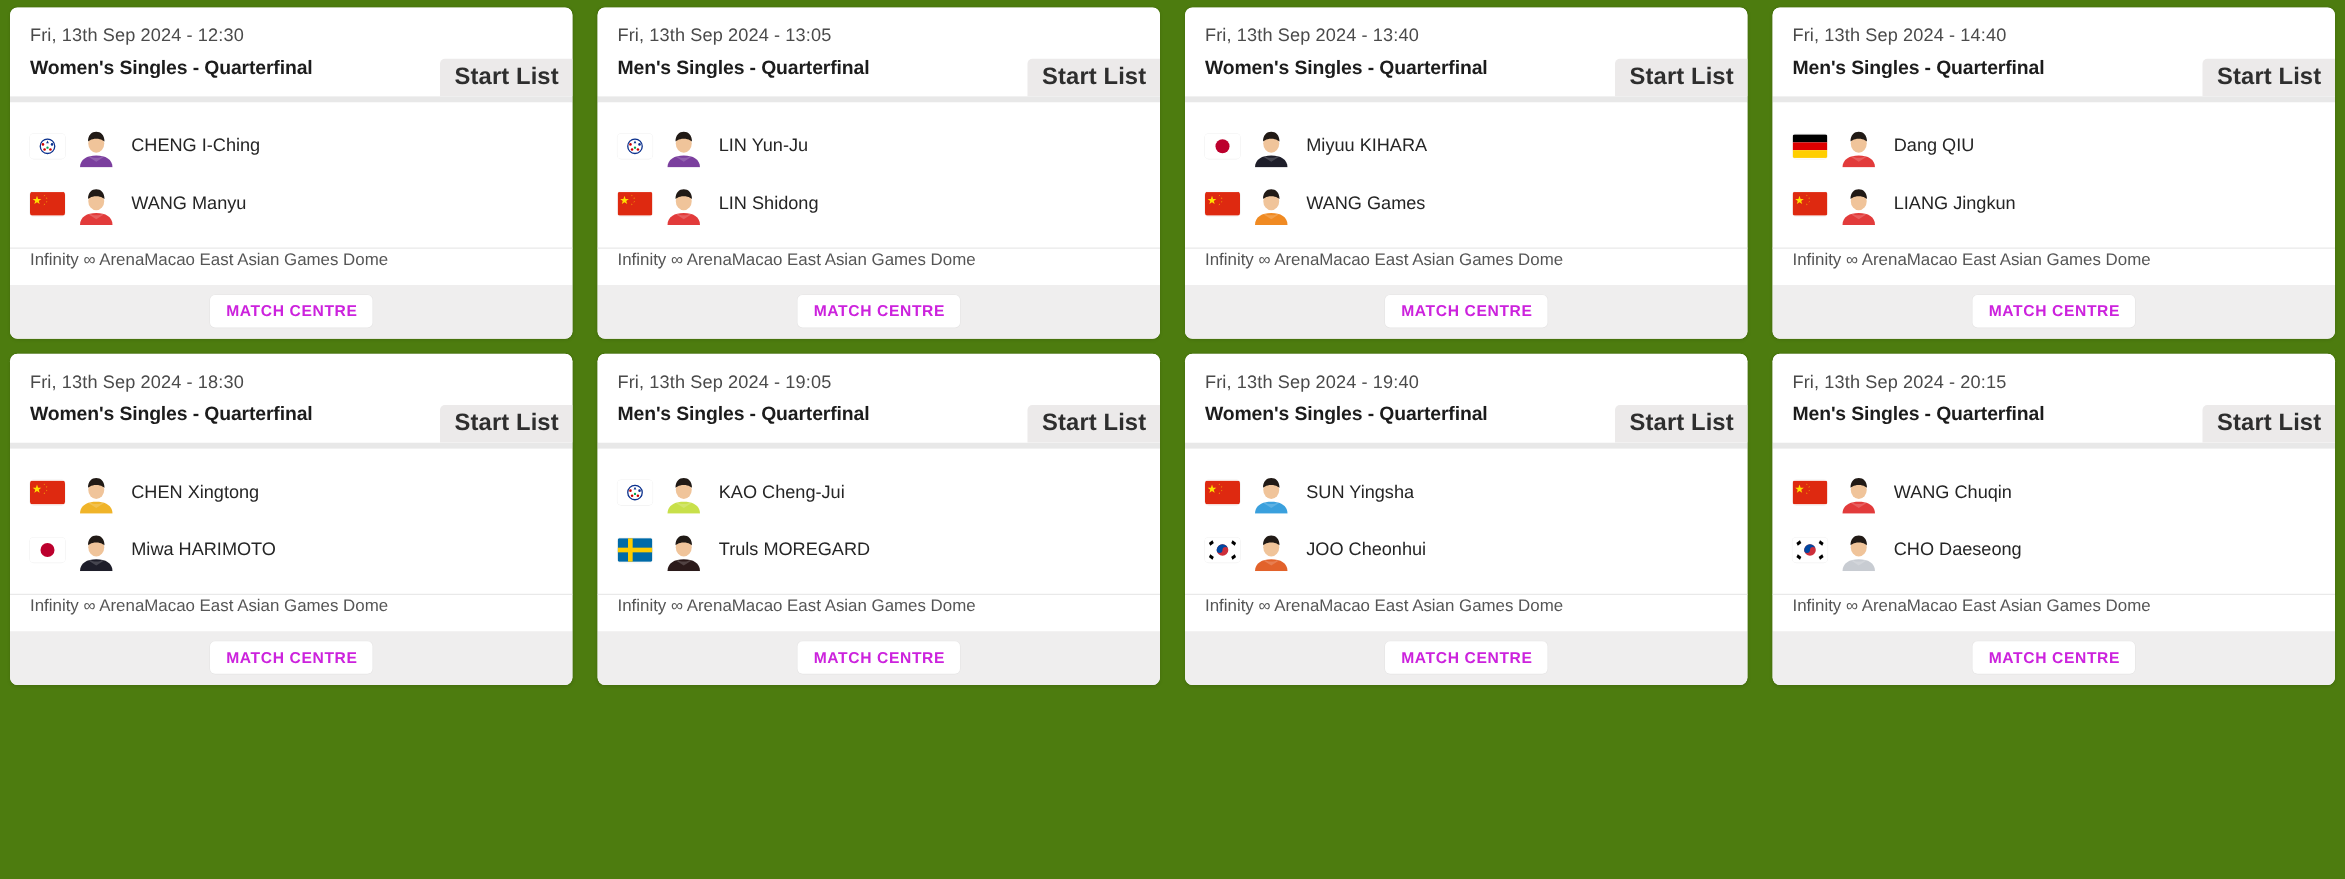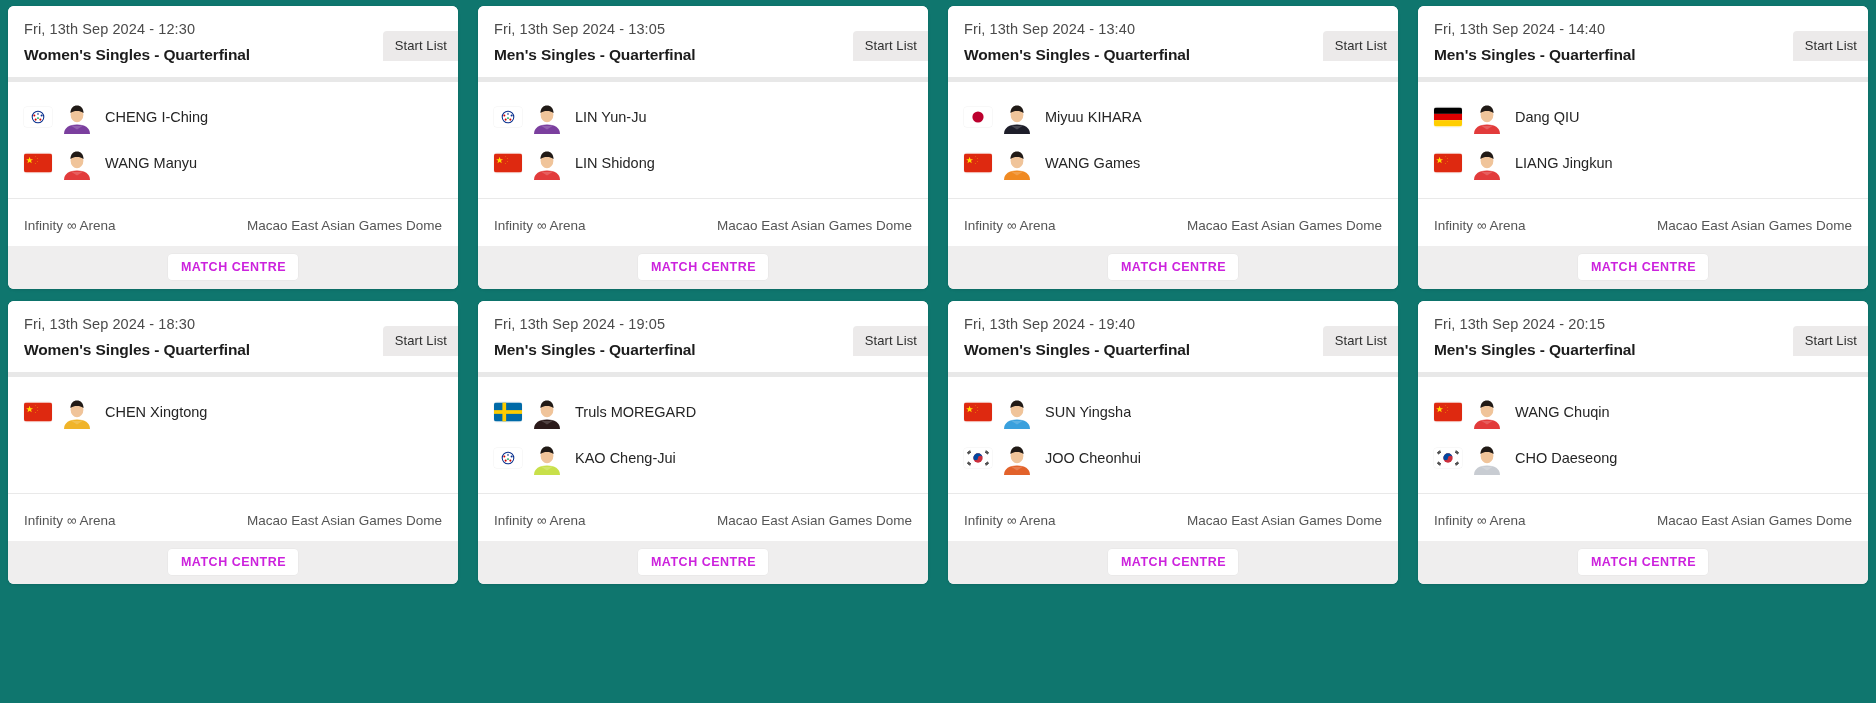--- a/index.html
+++ b/index.html
@@ -6,21 +6,21 @@
     margin: 0;
     padding: 0;
     background: #f7f7f7;
     font-family: "Liberation Sans", sans-serif;
     -webkit-font-smoothing: antialiased;
   }
   #root {
     width: 1876px;
     height: 703px;
     position: relative;
-    background: #0f766e;
+    background: #4d7c0f;
     overflow: hidden;
   }
   .grid {
     display: grid;
     grid-template-columns: repeat(4, 1fr);
     gap: 12px 20px;
     padding: 6px 8px 0 8px;
     box-sizing: border-box;
   }
   .card {
@@ -51,25 +51,25 @@
     font-weight: bold;
     color: #1c1c1c;
     line-height: 22px;
     margin-top: 5px;
     white-space: nowrap;
     letter-spacing: -0.1px;
   }
   .start-list-btn {
     position: absolute;
     right: 0px;
-    bottom: 16px;
+    bottom: 0px;
     background: #eceaea;
     color: #2e2e2e;
-    font-size: 13px;
-    font-weight: normal;
+    font-size: 19px;
+    font-weight: bold;
     padding: 7px 11px 7px 12px;
     border-radius: 4px 0 0 0;
     border: none;
     cursor: pointer;
     line-height: 16px;
     letter-spacing: 0.1px;
   }
   .divider-strip {
     height: 5px;
     background: #e8e8e8;
@@ -112,23 +112,22 @@
     font-size: 14.5px;
     color: #252525;
     line-height: 20px;
     white-space: nowrap;
     overflow: hidden;
     text-overflow: ellipsis;
   }
   .venue-row {
     display: flex;
     align-items: center;
-    justify-content: space-between;
     border-top: 1px solid #e9e9e9;
-    padding: 18px 16px 11px 16px;
+    padding: 0 16px 11px 16px;
     background: #ffffff;
   }
   .venue-name, .venue-place {
     font-size: 13.5px;
     color: #555555;
     line-height: 18px;
     white-space: nowrap;
   }
   .card-footer {
     background: #efeeee;
@@ -422,55 +421,54 @@
             <span class="avatar">
               <svg viewBox="0 0 34 34">
                 <path d="M4 34c0-6.6 5.6-9.6 13-9.6S30 27.4 30 34z" fill="#f0b429"></path>
                 <ellipse cx="17" cy="14.8" rx="6.4" ry="7.4" fill="#f0c49a"></ellipse>
                 <path d="M10.4 13.2c0-5.2 3-7.8 6.6-7.8s6.6 2.6 6.6 7.8c0 0-2.4-2.2-6.6-2.2s-6.6 2.2-6.6 2.2z" fill="#211a16"></path>
                 <path d="M12.6 24.9c1.3 1.6 7.5 1.6 8.8 0 1.1.2 1.9.5 1.9.5l-6.3 4-6.3-4s.8-.3 1.9-.5z" fill="#ffffff" opacity="0.18"></path>
               </svg>
             </span>
             <span class="player-name">CHEN Xingtong</span>
           </div>
+          <div class="player-row">
+            <span class="flag">
+              <svg viewBox="0 0 30 20">
+                <rect width="30" height="20" fill="#ffffff"></rect>
+                <circle cx="15" cy="10" r="6" fill="#bc002d"></circle>
+              </svg>
+            </span>
+            <span class="avatar">
+              <svg viewBox="0 0 34 34">
+                <path d="M4 34c0-6.6 5.6-9.6 13-9.6S30 27.4 30 34z" fill="#1e1e2a"></path>
+                <ellipse cx="17" cy="14.8" rx="6.4" ry="7.4" fill="#f0c49a"></ellipse>
+                <path d="M10.4 13.2c0-5.2 3-7.8 6.6-7.8s6.6 2.6 6.6 7.8c0 0-2.4-2.2-6.6-2.2s-6.6 2.2-6.6 2.2z" fill="#211a16"></path>
+                <path d="M12.6 24.9c1.3 1.6 7.5 1.6 8.8 0 1.1.2 1.9.5 1.9.5l-6.3 4-6.3-4s.8-.3 1.9-.5z" fill="#ffffff" opacity="0.18"></path>
+              </svg>
+            </span>
+            <span class="player-name">Miwa HARIMOTO</span>
+          </div>
         </div>
         <div class="venue-row">
           <span class="venue-name">Infinity ∞ Arena</span>
           <span class="venue-place">Macao East Asian Games Dome</span>
         </div>
         <div class="card-footer">
           <button class="match-centre-btn">MATCH CENTRE</button>
         </div>
       </div>
       <div class="card">
         <div class="card-header">
           <div class="match-datetime">Fri, 13th Sep 2024 - 19:05</div>
           <div class="match-title">Men's Singles - Quarterfinal</div>
           <button class="start-list-btn">Start List</button>
         </div>
         <div class="divider-strip"></div>
         <div class="players">
-          <div class="player-row">
-            <span class="flag">
-              <svg viewBox="0 0 30 20">
-                <rect width="30" height="20" fill="#006aa7"></rect>
-                <rect x="0" y="8" width="30" height="4" fill="#fecc00"></rect>
-                <rect x="9" y="0" width="4" height="20" fill="#fecc00"></rect>
-              </svg>
-            </span>
-            <span class="avatar">
-              <svg viewBox="0 0 34 34">
-                <path d="M4 34c0-6.6 5.6-9.6 13-9.6S30 27.4 30 34z" fill="#2b1a1a"></path>
-                <ellipse cx="17" cy="14.8" rx="6.4" ry="7.4" fill="#f0c49a"></ellipse>
-                <path d="M10.4 13.2c0-5.2 3-7.8 6.6-7.8s6.6 2.6 6.6 7.8c0 0-2.4-2.2-6.6-2.2s-6.6 2.2-6.6 2.2z" fill="#211a16"></path>
-                <path d="M12.6 24.9c1.3 1.6 7.5 1.6 8.8 0 1.1.2 1.9.5 1.9.5l-6.3 4-6.3-4s.8-.3 1.9-.5z" fill="#ffffff" opacity="0.18"></path>
-              </svg>
-            </span>
-            <span class="player-name">Truls MOREGARD</span>
-          </div>
           <div class="player-row">
             <span class="flag">
               <svg viewBox="0 0 30 20">
                 <rect width="30" height="20" fill="#ffffff"></rect>
                 <circle cx="15" cy="10" r="6.4" fill="#ffffff" stroke="#d8d8d8" stroke-width="0.5"></circle>
                 <circle cx="15" cy="10" r="6.2" fill="none" stroke="#0b318f" stroke-width="1.1"></circle>
                 <polygon points="15,5.1 16.2,7.4 13.8,7.4" fill="#0b318f"></polygon>
                 <circle cx="11.1" cy="8.4" r="1.1" fill="#cc0000"></circle>
                 <circle cx="18.9" cy="8.4" r="1.1" fill="#0b318f"></circle>
                 <circle cx="12.5" cy="12.8" r="1.1" fill="#cc0000"></circle>
@@ -481,20 +479,38 @@
             <span class="avatar">
               <svg viewBox="0 0 34 34">
                 <path d="M4 34c0-6.6 5.6-9.6 13-9.6S30 27.4 30 34z" fill="#c8e04a"></path>
                 <ellipse cx="17" cy="14.8" rx="6.4" ry="7.4" fill="#f0c49a"></ellipse>
                 <path d="M10.4 13.2c0-5.2 3-7.8 6.6-7.8s6.6 2.6 6.6 7.8c0 0-2.4-2.2-6.6-2.2s-6.6 2.2-6.6 2.2z" fill="#211a16"></path>
                 <path d="M12.6 24.9c1.3 1.6 7.5 1.6 8.8 0 1.1.2 1.9.5 1.9.5l-6.3 4-6.3-4s.8-.3 1.9-.5z" fill="#ffffff" opacity="0.18"></path>
               </svg>
             </span>
             <span class="player-name">KAO Cheng-Jui</span>
           </div>
+          <div class="player-row">
+            <span class="flag">
+              <svg viewBox="0 0 30 20">
+                <rect width="30" height="20" fill="#006aa7"></rect>
+                <rect x="0" y="8" width="30" height="4" fill="#fecc00"></rect>
+                <rect x="9" y="0" width="4" height="20" fill="#fecc00"></rect>
+              </svg>
+            </span>
+            <span class="avatar">
+              <svg viewBox="0 0 34 34">
+                <path d="M4 34c0-6.6 5.6-9.6 13-9.6S30 27.4 30 34z" fill="#2b1a1a"></path>
+                <ellipse cx="17" cy="14.8" rx="6.4" ry="7.4" fill="#f0c49a"></ellipse>
+                <path d="M10.4 13.2c0-5.2 3-7.8 6.6-7.8s6.6 2.6 6.6 7.8c0 0-2.4-2.2-6.6-2.2s-6.6 2.2-6.6 2.2z" fill="#211a16"></path>
+                <path d="M12.6 24.9c1.3 1.6 7.5 1.6 8.8 0 1.1.2 1.9.5 1.9.5l-6.3 4-6.3-4s.8-.3 1.9-.5z" fill="#ffffff" opacity="0.18"></path>
+              </svg>
+            </span>
+            <span class="player-name">Truls MOREGARD</span>
+          </div>
         </div>
         <div class="venue-row">
           <span class="venue-name">Infinity ∞ Arena</span>
           <span class="venue-place">Macao East Asian Games Dome</span>
         </div>
         <div class="card-footer">
           <button class="match-centre-btn">MATCH CENTRE</button>
         </div>
       </div>
       <div class="card">

